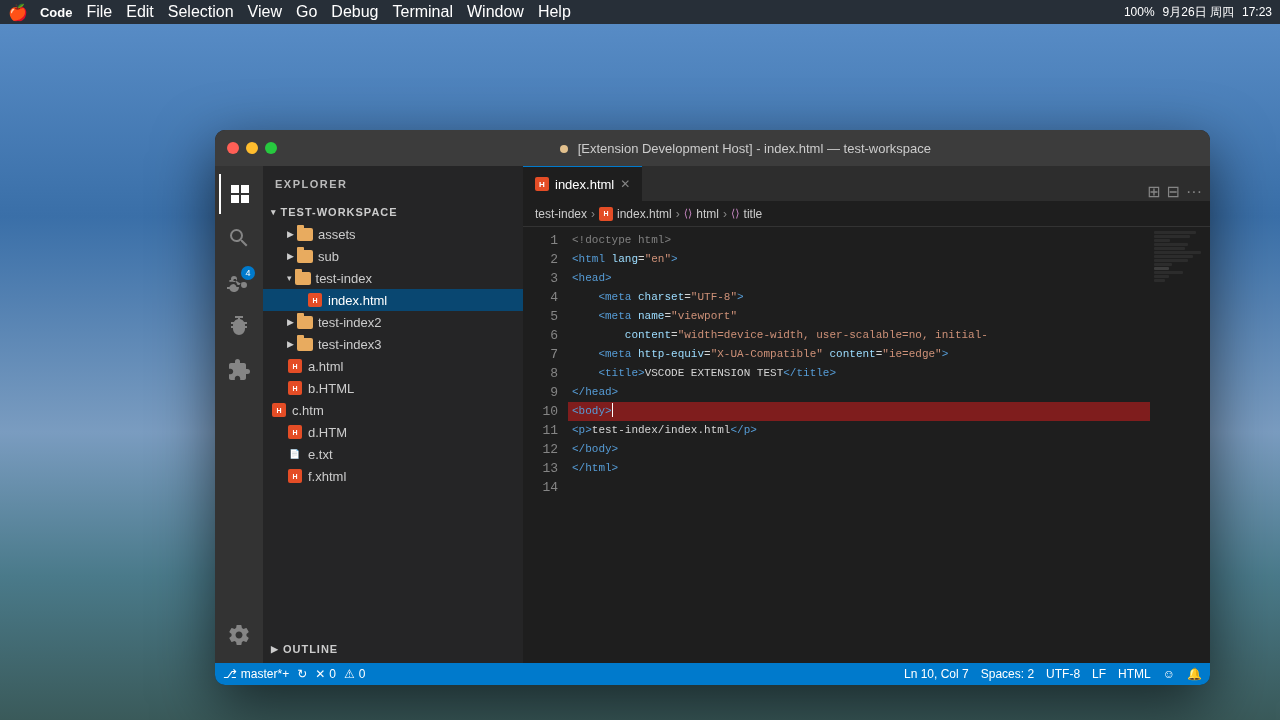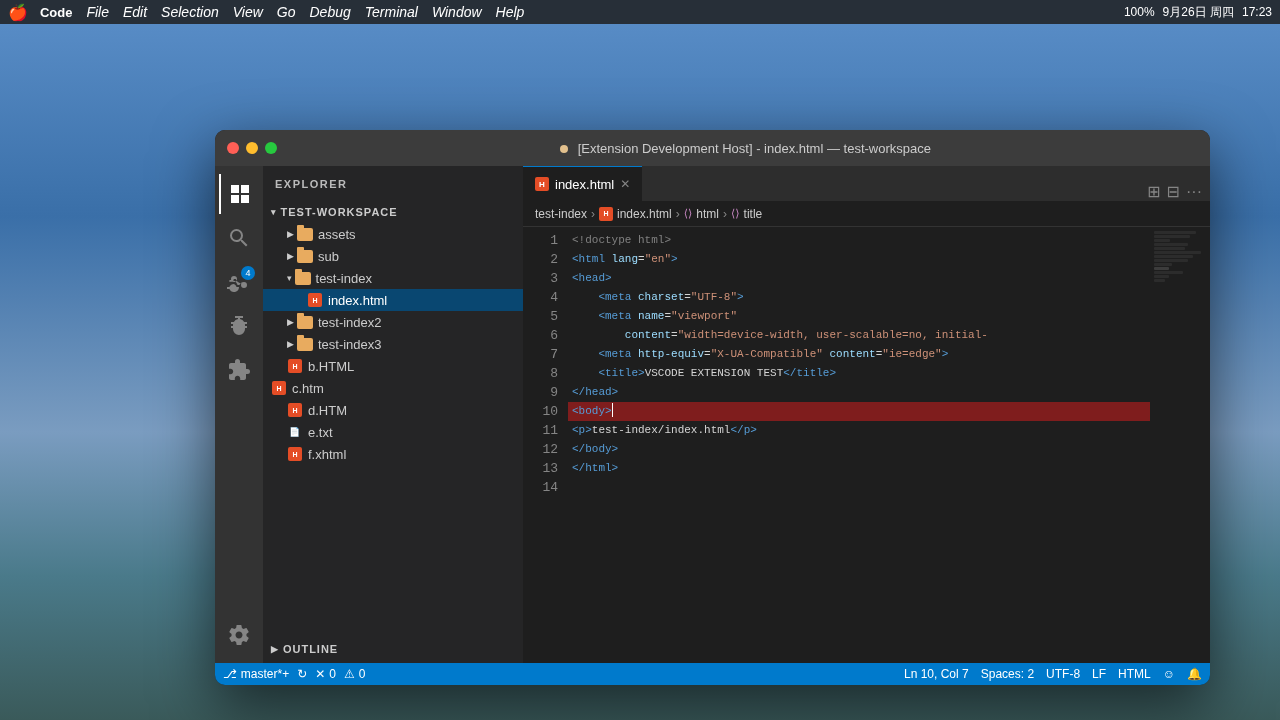--- a/index.html
+++ b/index.html
@@ -43,23 +43,22 @@
       font-weight: 700;
       margin-right: 14px;
     }
     .menubar-items {
       display: flex;
       gap: 14px;
       flex: 1;
     }
     .menubar-item {
       cursor: default;
-      font-size: 14px;
+      font-size: 16px;
       color: #fff;
-      font-style: italic;
     }
     .menubar-right {
       display: flex;
       align-items: center;
       gap: 8px;
       font-size: 12px;
       color: #fff;
     }
 
     
@@ -584,20 +583,26 @@
           </div>
           <div class="tree-item" style="padding-left:24px">
             <span class="chevron">▶</span>
             <div class="folder-icon"></div>
             <span>test-index3</span>
           </div>
           <div class="tree-item" style="padding-left:24px">
             <div class="file-icon">
               <div style="width:14px;height:14px;background:#e44d26;border-radius:2px;display:flex;align-items:center;justify-content:center;color:white;font-size:7px;font-weight:bold;">H</div>
             </div>
+            <span>a.html</span>
+          </div>
+          <div class="tree-item" style="padding-left:24px">
+            <div class="file-icon">
+              <div style="width:14px;height:14px;background:#e44d26;border-radius:2px;display:flex;align-items:center;justify-content:center;color:white;font-size:7px;font-weight:bold;">H</div>
+            </div>
             <span>b.HTML</span>
           </div>
           <div class="tree-item" style="padding-left:8px">
             <div class="file-icon">
               <div style="width:14px;height:14px;background:#e44d26;border-radius:2px;display:flex;align-items:center;justify-content:center;color:white;font-size:7px;font-weight:bold;">H</div>
             </div>
             <span>c.htm</span>
           </div>
           <div class="tree-item" style="padding-left:24px">
             <div class="file-icon">

